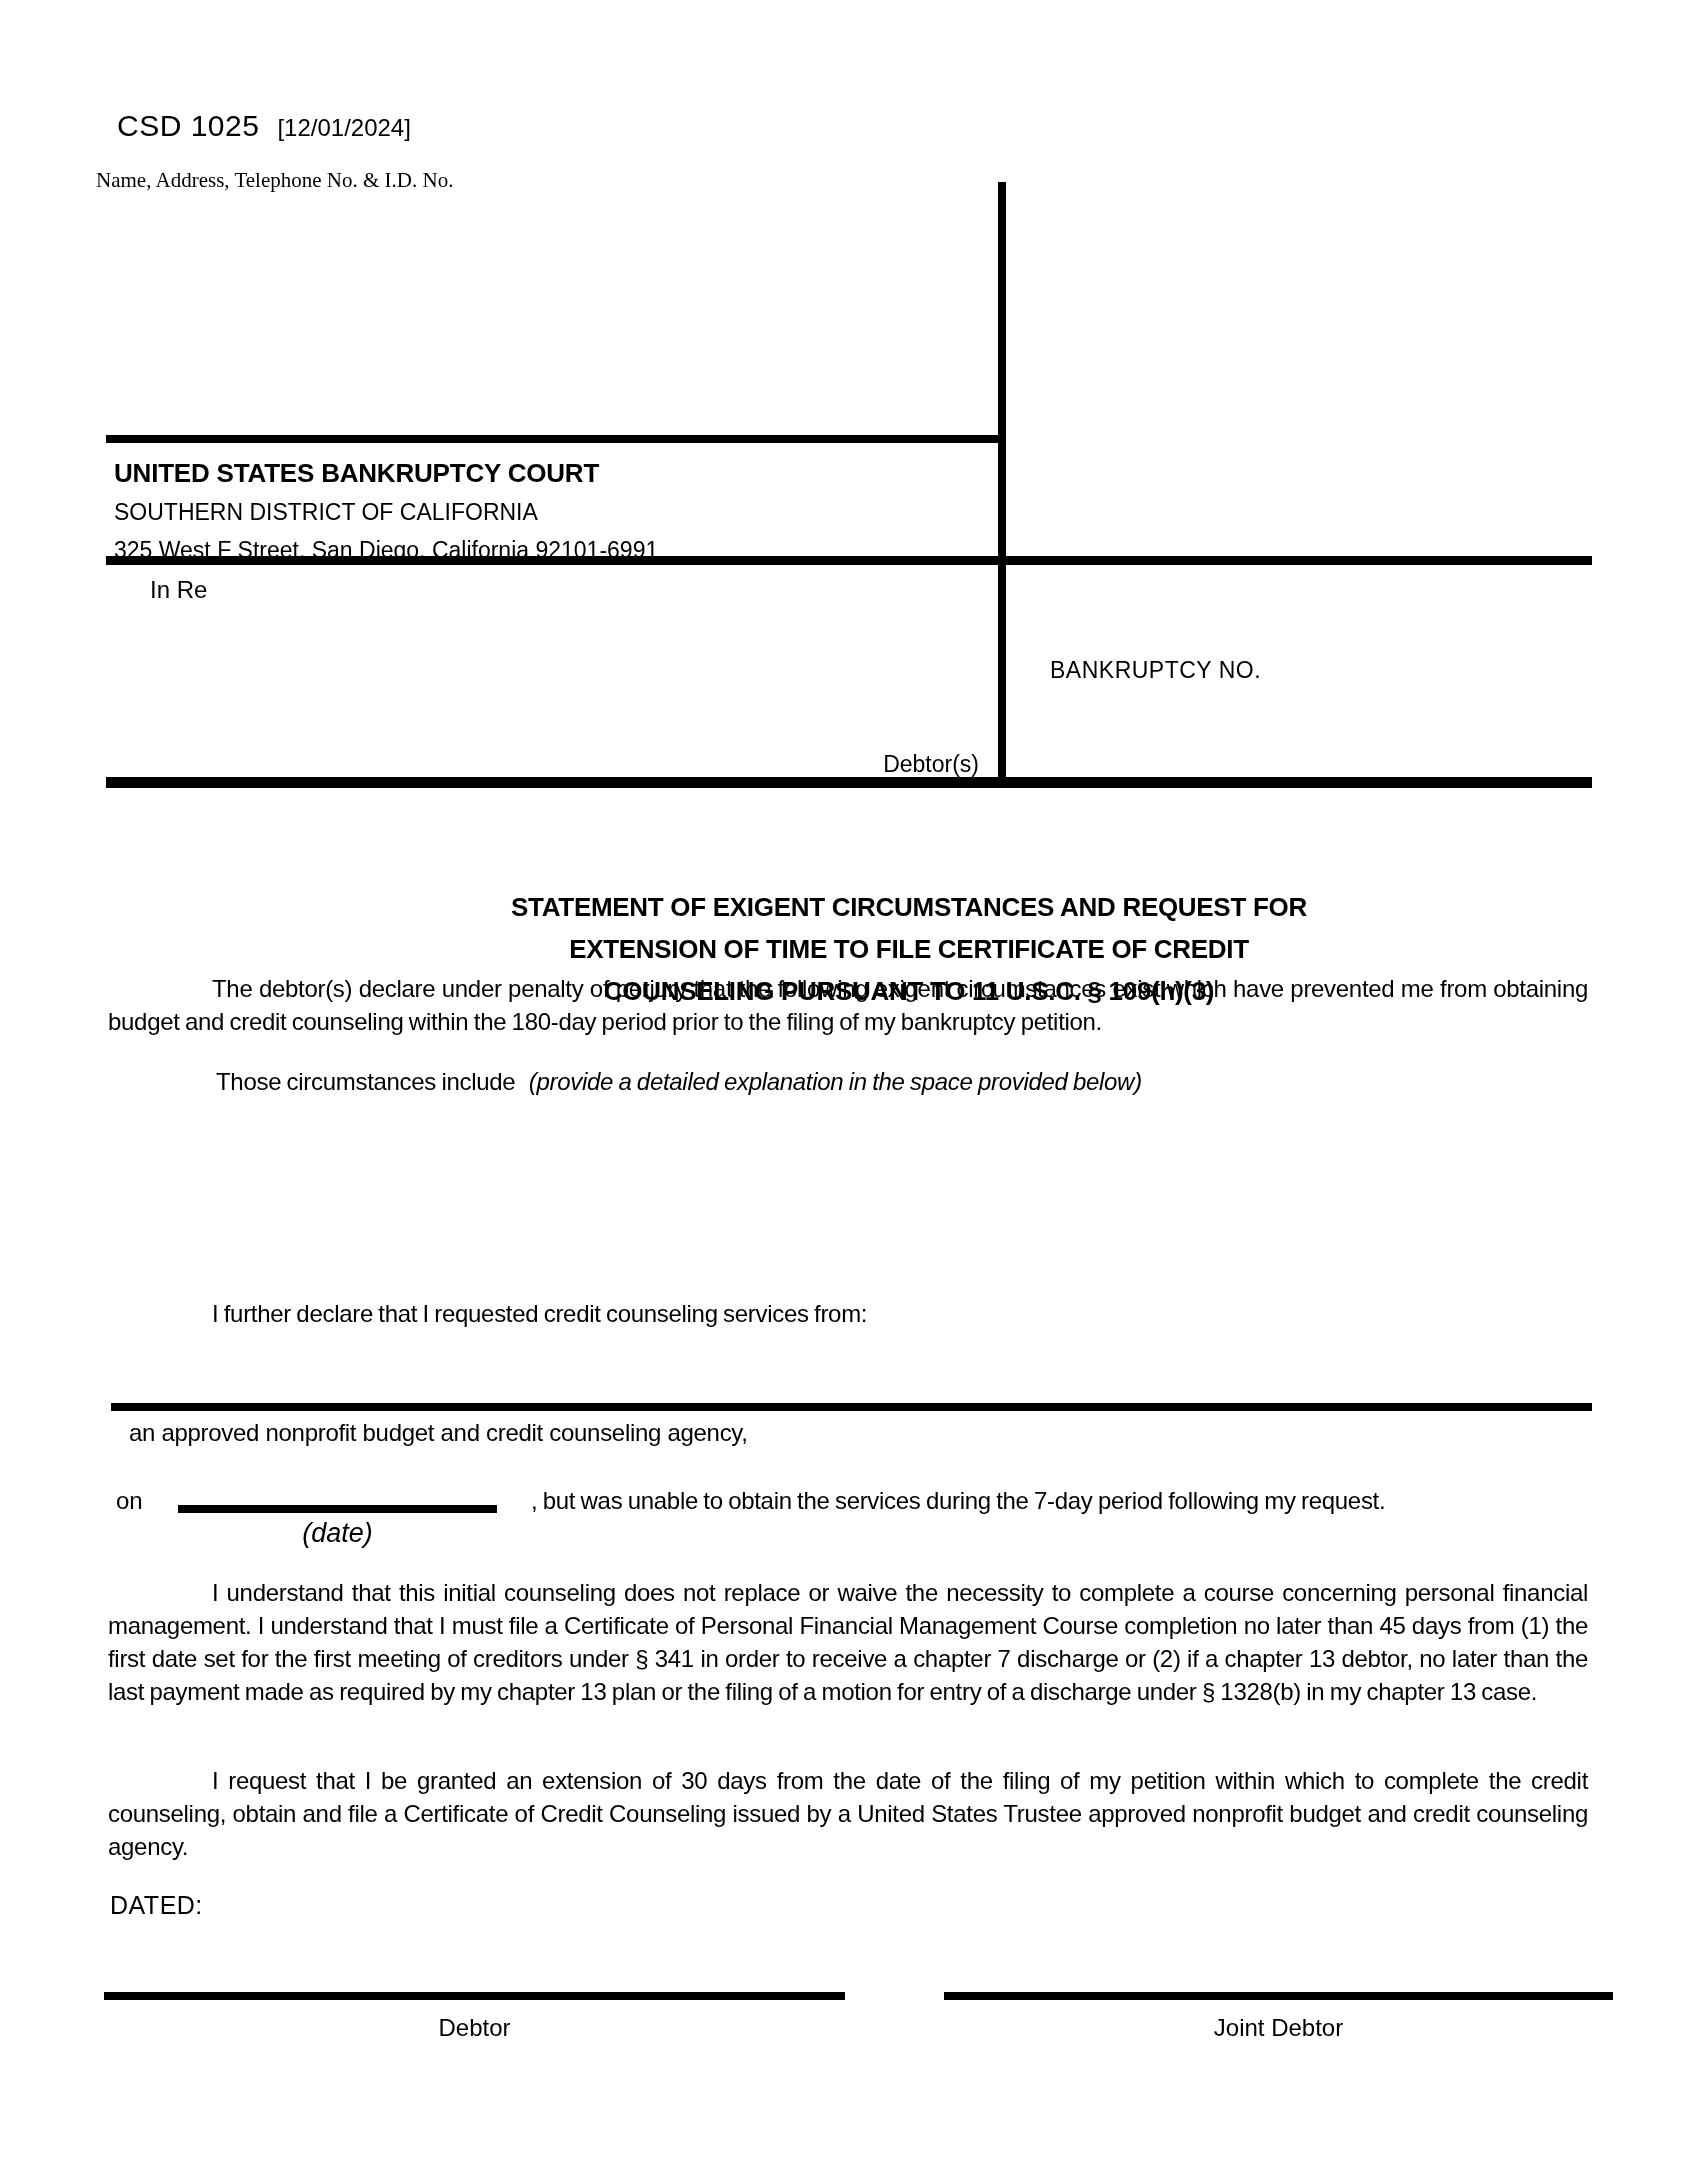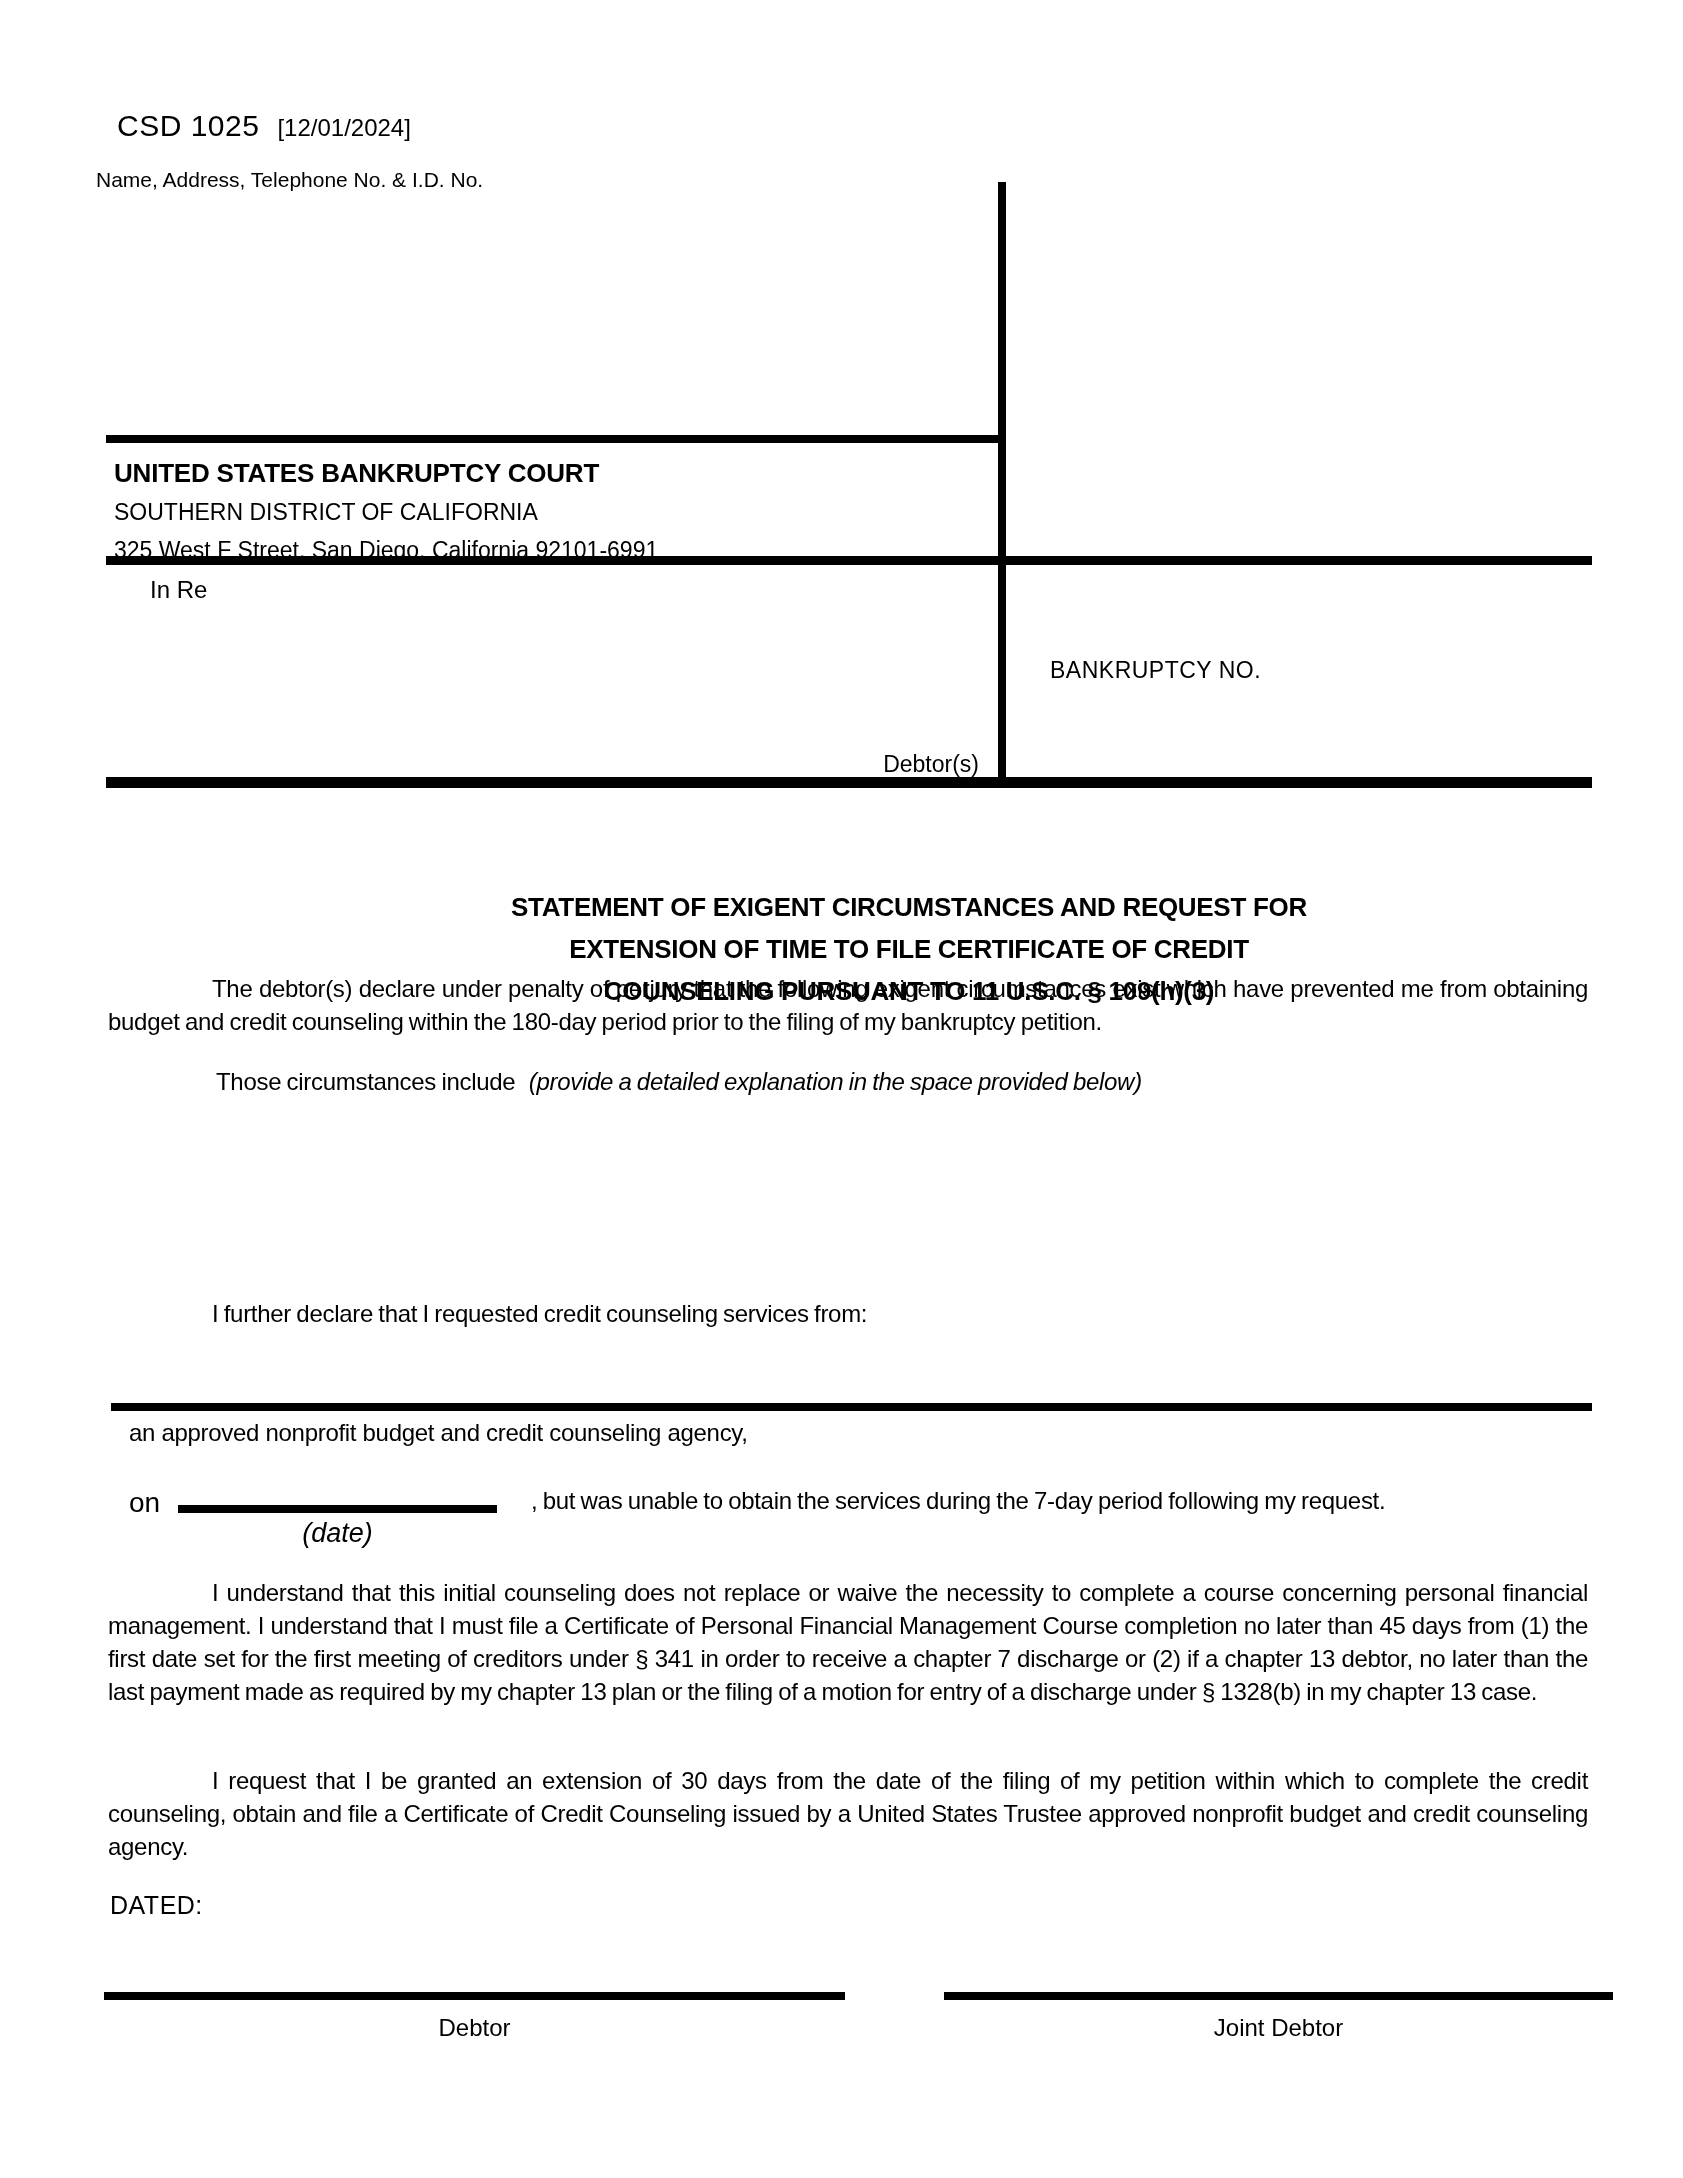--- a/index.html
+++ b/index.html
@@ -11,21 +11,21 @@
     height:2178px;
     background:#ffffff;
     overflow:hidden;
   }
   .abs { position:absolute; }
 
   
   .csd-line { left:101px; top:97px; font-size:30px; letter-spacing:0.5px; }
   .csd-rev  { font-size:24px; margin-left:10px; letter-spacing:0; }
 
-  .name-label { left:84px; top:156px; font-size:21px; }
+  .name-label { left:84px; top:156px; font-size:21px;font-family:Liberation Serif, serif; }
 
   
   .rule { background:#000; }
   .vline            { left:990px; top:174px; width:8px;  height:606px; }
   .court-top-border { left:98px;  top:427px; width:898px; height:8px; }
   .hr-caption-top   { left:98px;  top:548px; width:1486px; height:9px; }
   .hr-caption-bot   { left:98px;  top:769px; width:1486px; height:11px; }
   .agency-rule      { left:103px; top:1395px; width:1481px; height:5px; }
   .date-underline   { left:170px; top:1497px; width:319px; height:4px; }
   .sig-line-left    { left:96px;  top:1984px; width:741px; height:5px; }
@@ -47,21 +47,21 @@
                font-weight:bold; font-size:26px; line-height:34px; letter-spacing:-0.3px; }
 
   
   .para { left:96px; width:1488px; font-size:24px; line-height:33px;
           letter-spacing:-0.3px; word-spacing:-1px; text-align:justify; }
   .indent { text-indent:104px; }
   .p-declaration   { top:960px; }
   .p-circumstances { top:1053px; text-align:left; white-space:nowrap; }
   .p-further       { top:1285px; text-align:left; }
   .p-agency        { left:117px; top:1407px; width:1467px; font-size:24px; letter-spacing:-0.3px; }
-  .on-label        { left:117px; top:1475px; font-size:28px; }
+  .on-label        { left:104px; top:1475px; font-size:24px; }
   .date-hint       { left:170px; top:1506px; width:319px; text-align:center;
                      font-size:27px; font-style:italic; }
   .unable-text     { left:495px; top:1475px; width:1094px; font-size:24px;
                      letter-spacing:-0.3px; word-spacing:-1px;margin-left:24px; }
   .p-understand    { top:1564px; }
   .p-request       { top:1752px; }
   .dated           { left:98px; top:1879px; font-size:25px; letter-spacing:0.5px; }
 
   .sig-label { top:2002px; text-align:center; font-size:24px; }
   .sig-label-debtor { left:96px;  width:741px; }

